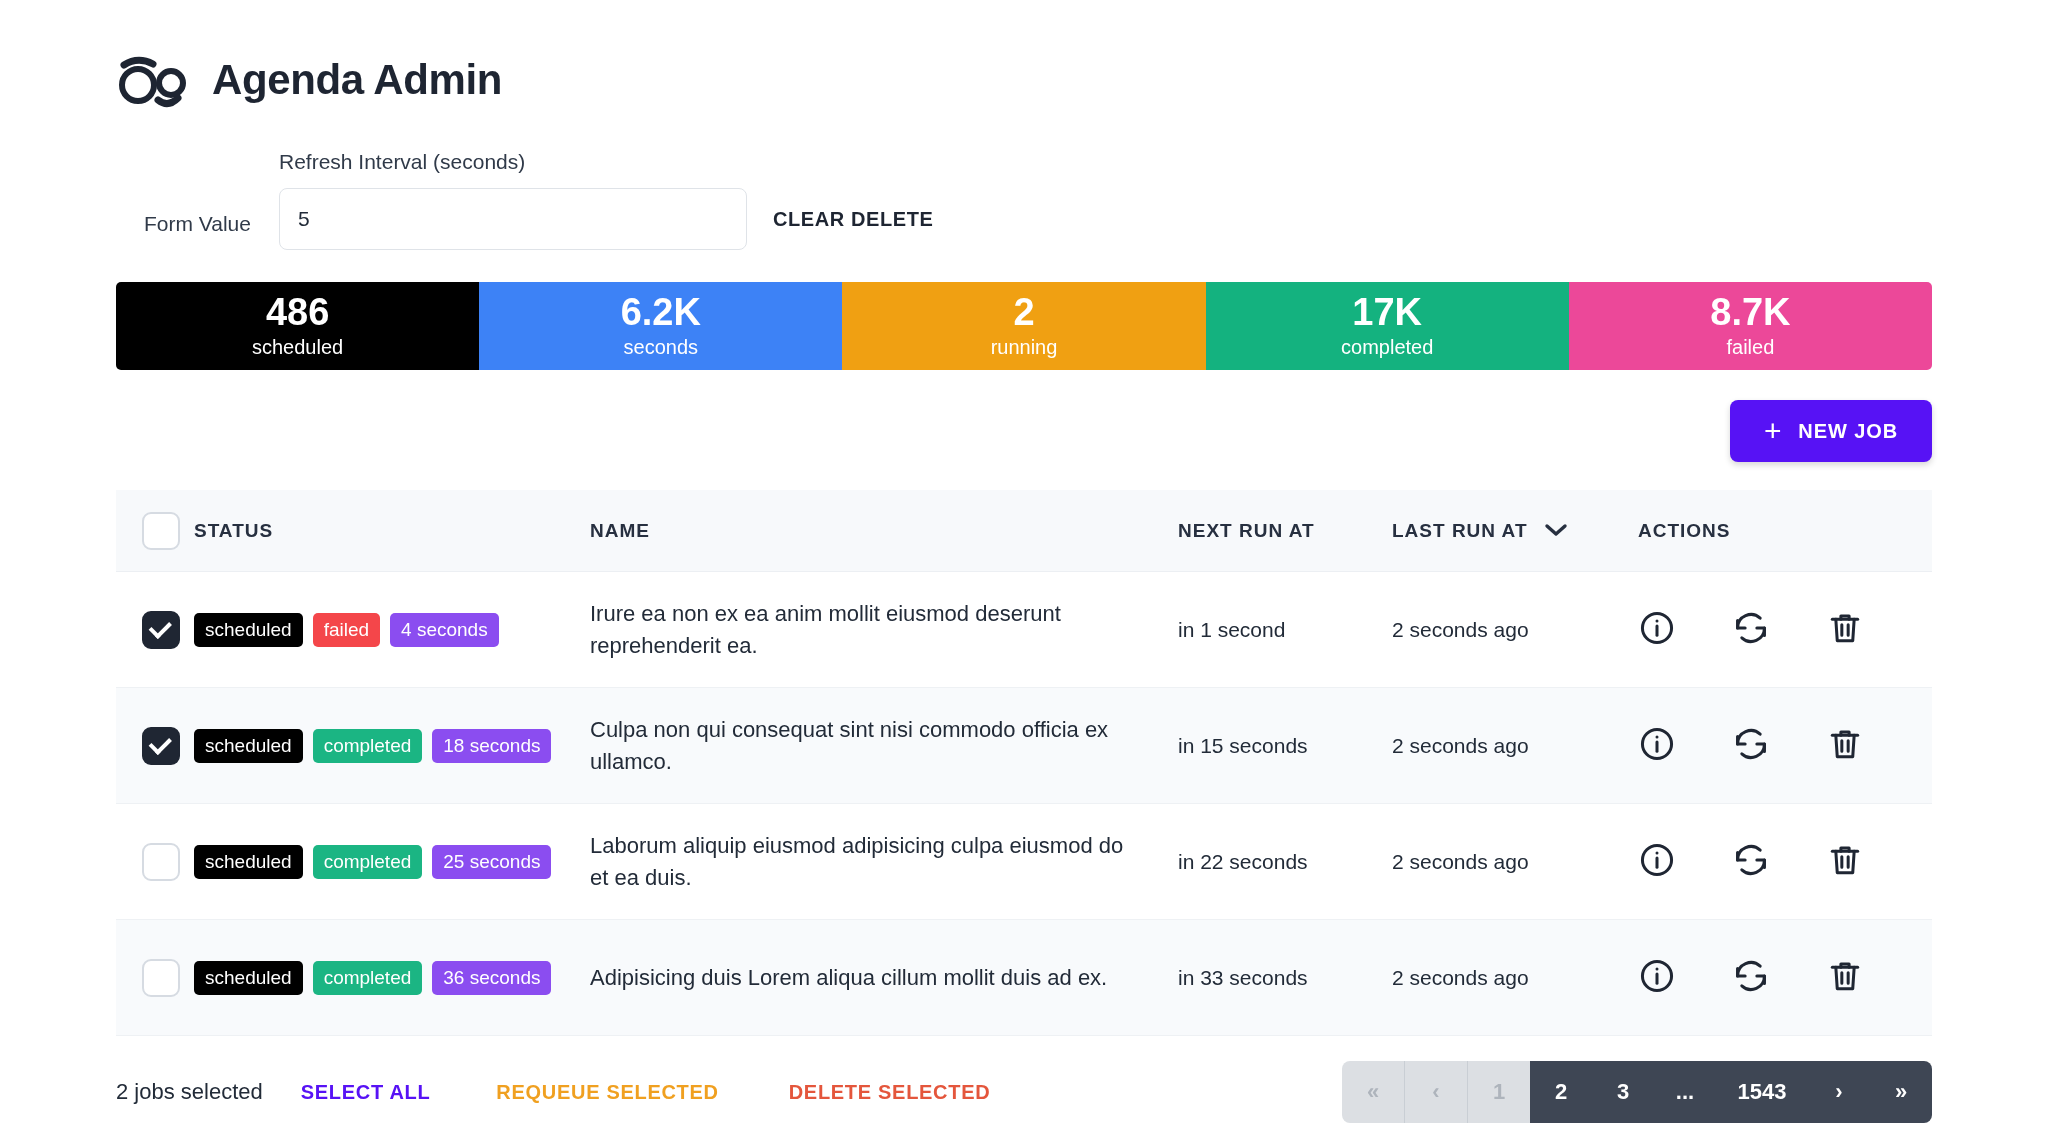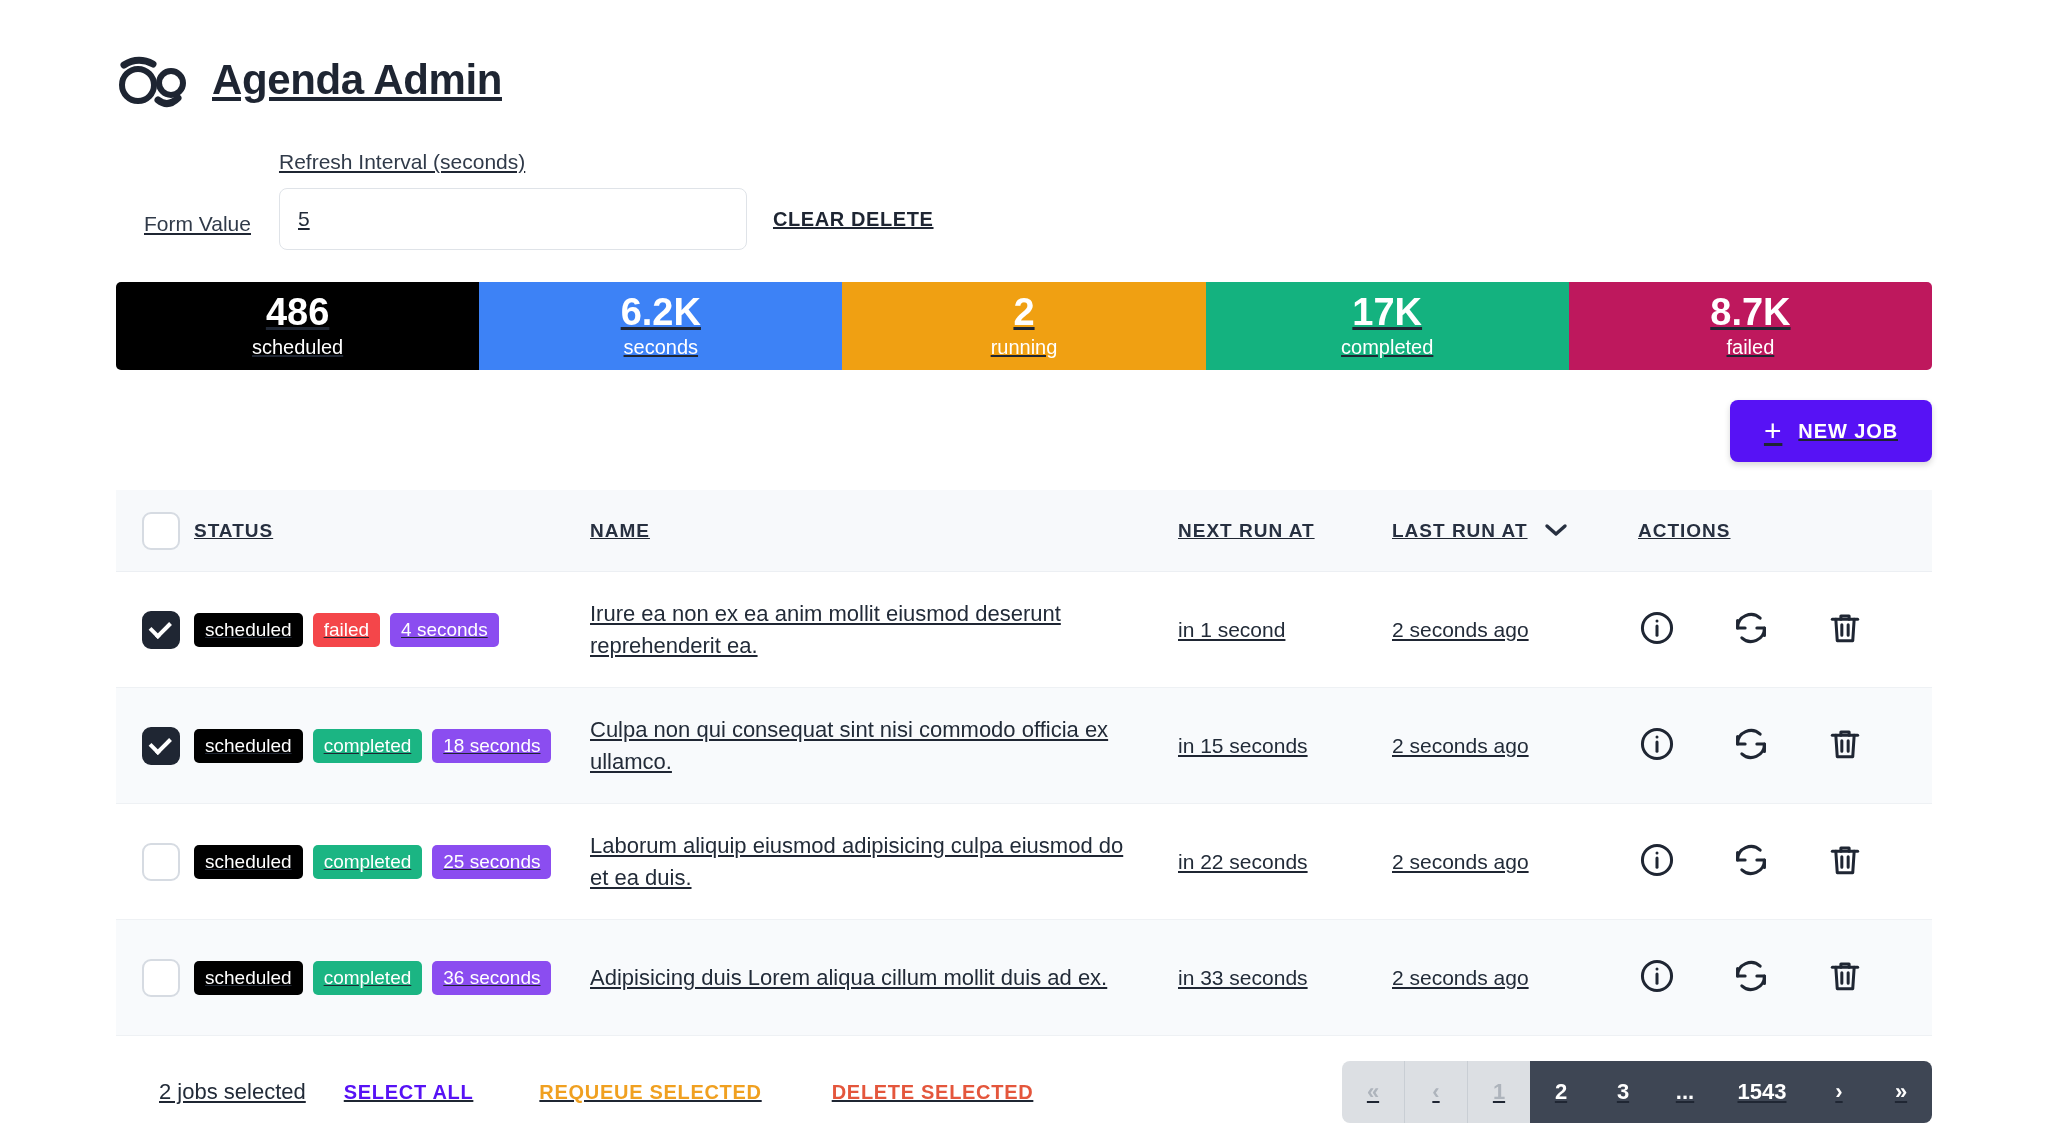--- a/index.html
+++ b/index.html
@@ -3,21 +3,21 @@
 <meta charset="utf-8">
 <style>
   * { box-sizing: border-box; margin: 0; padding: 0; }
   html, body {
     width: 2048px; height: 1135px;
     background: #ffffff;
     font-family: "Liberation Sans", sans-serif;
     color: #1f2633;
     overflow: hidden;
   }
-  .page { width: 2048px; height: 1135px; position: relative; padding: 0 116px; text-decoration: underline; }
+  .page { width: 2048px; height: 1135px; position: relative; padding: 0 116px; }
 
   
   .header { display: flex; align-items: center; gap: 22px; padding-top: 48px; }
   .logo { width: 74px; height: 64px; flex: none; }
   .app-title { font-size: 42px; font-weight: 700; letter-spacing: -0.4px; color: #1e2532; }
 
   
   .filters { display: flex; align-items: flex-end; margin-top: 38px; }
   .field { display: flex; flex-direction: column; }
   .field-label { font-size: 21px; color: #303a49; margin-bottom: 14px; font-weight: 400; }
@@ -101,21 +101,21 @@
   .b-red { background: #f4464a; }
   .b-green { background: #1bb583; }
   .b-purple { background: #8b4df0; }
 
   .icon-btn {
     width: 38px; height: 38px; background: none; border: none; padding: 0;
     cursor: pointer; color: #1f2633; display: flex; align-items: center; justify-content: center;
   }
 
   
-  .footer { display: flex; align-items: center; margin-top: 18px; height: 76px; margin-left: 43px; }
+  .footer { display: flex; align-items: center; margin-top: 18px; height: 76px; }
   .sel-count { font-size: 22px; color: #222b38; }
   .link-btn {
     background: none; border: none; cursor: pointer;
     font-family: "Liberation Sans", sans-serif;
     font-size: 20px; font-weight: 700; letter-spacing: 0.7px; padding: 0 20px;
   }
   .l-purple { color: #5712f5; margin-left: 18px; }
   .l-orange { color: #f0a020; margin-left: 26px; }
   .l-red { color: #e4563c; margin-left: 30px; }
 
@@ -177,21 +177,21 @@
       <div class="stat-label">seconds</div>
     </div>
     <div class="stat" style="background: rgb(240, 160, 18);">
       <div class="stat-value">2</div>
       <div class="stat-label">running</div>
     </div>
     <div class="stat" style="background: rgb(20, 178, 127);">
       <div class="stat-value">17K</div>
       <div class="stat-label">completed</div>
     </div>
-    <div class="stat" style="background: #be185d; text-align: center;">
+    <div class="stat" style="background: #ec4899; text-align: center;">
       <div class="stat-value">8.7K</div>
       <div class="stat-label">failed</div>
     </div>
   </div>
 
   <div class="newjob-row">
     <button class="newjob-btn" style="background: rgb(87, 18, 245);">
       <span class="plus">+</span>
       <span>NEW JOB</span>
     </button>

